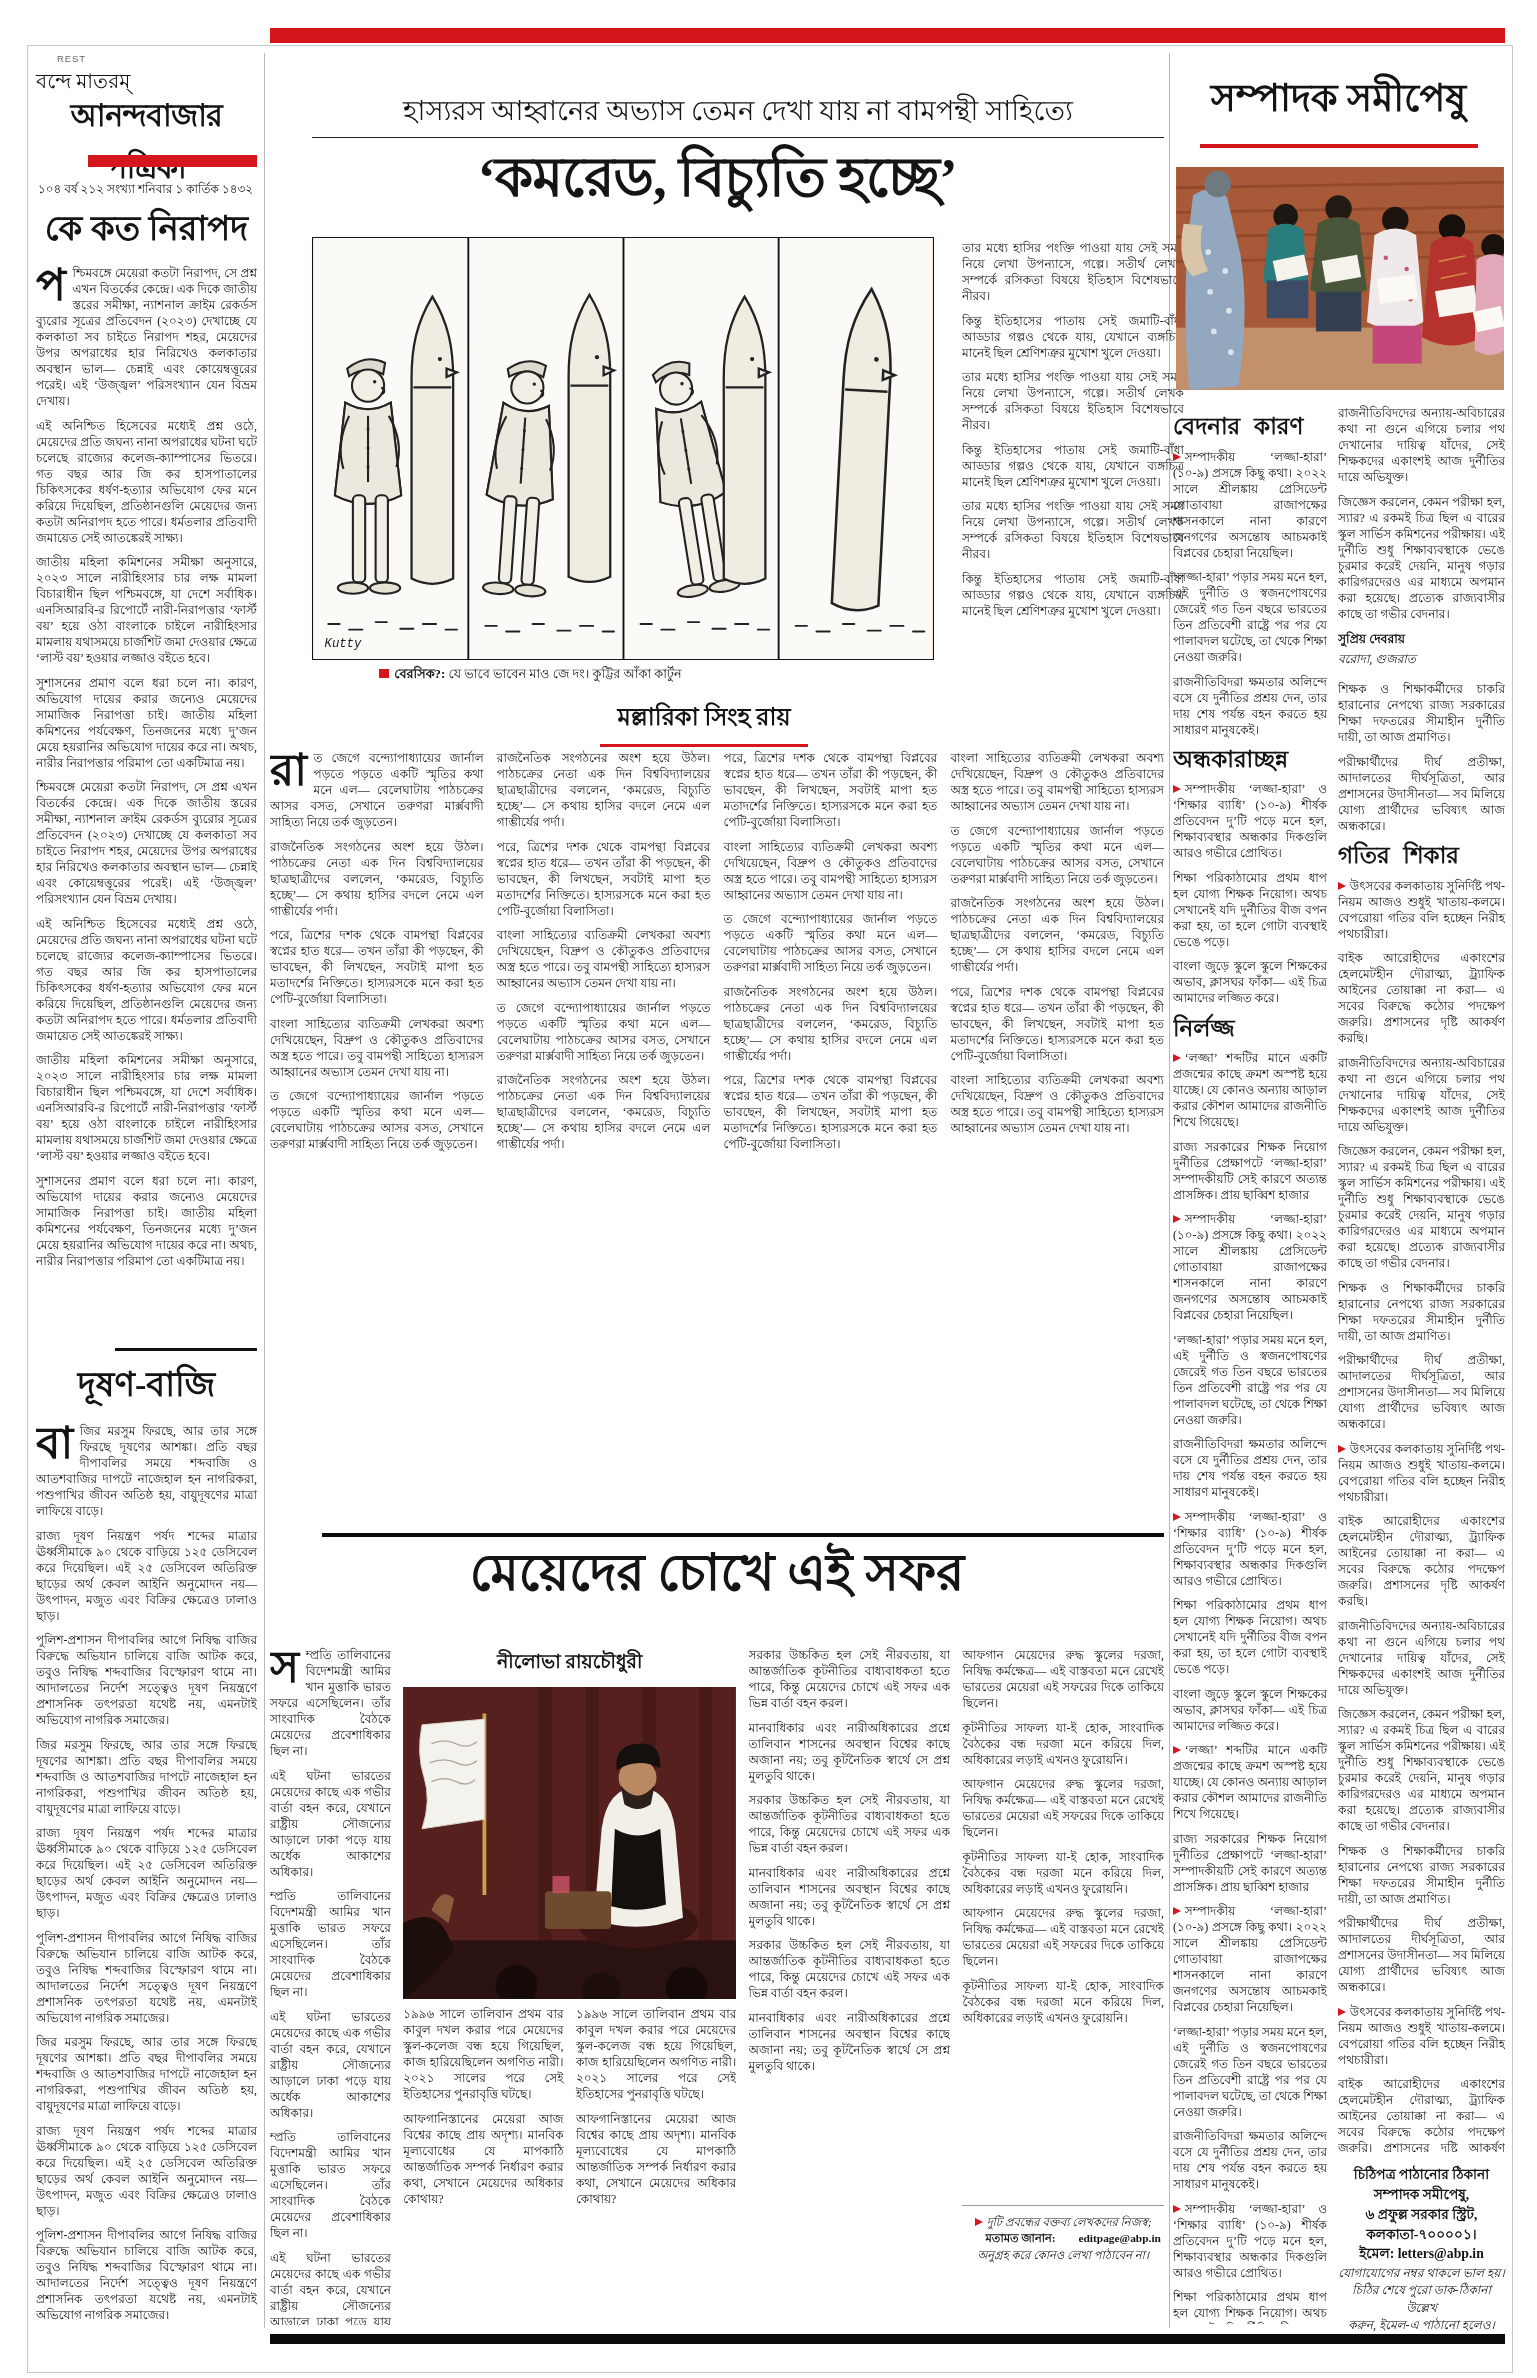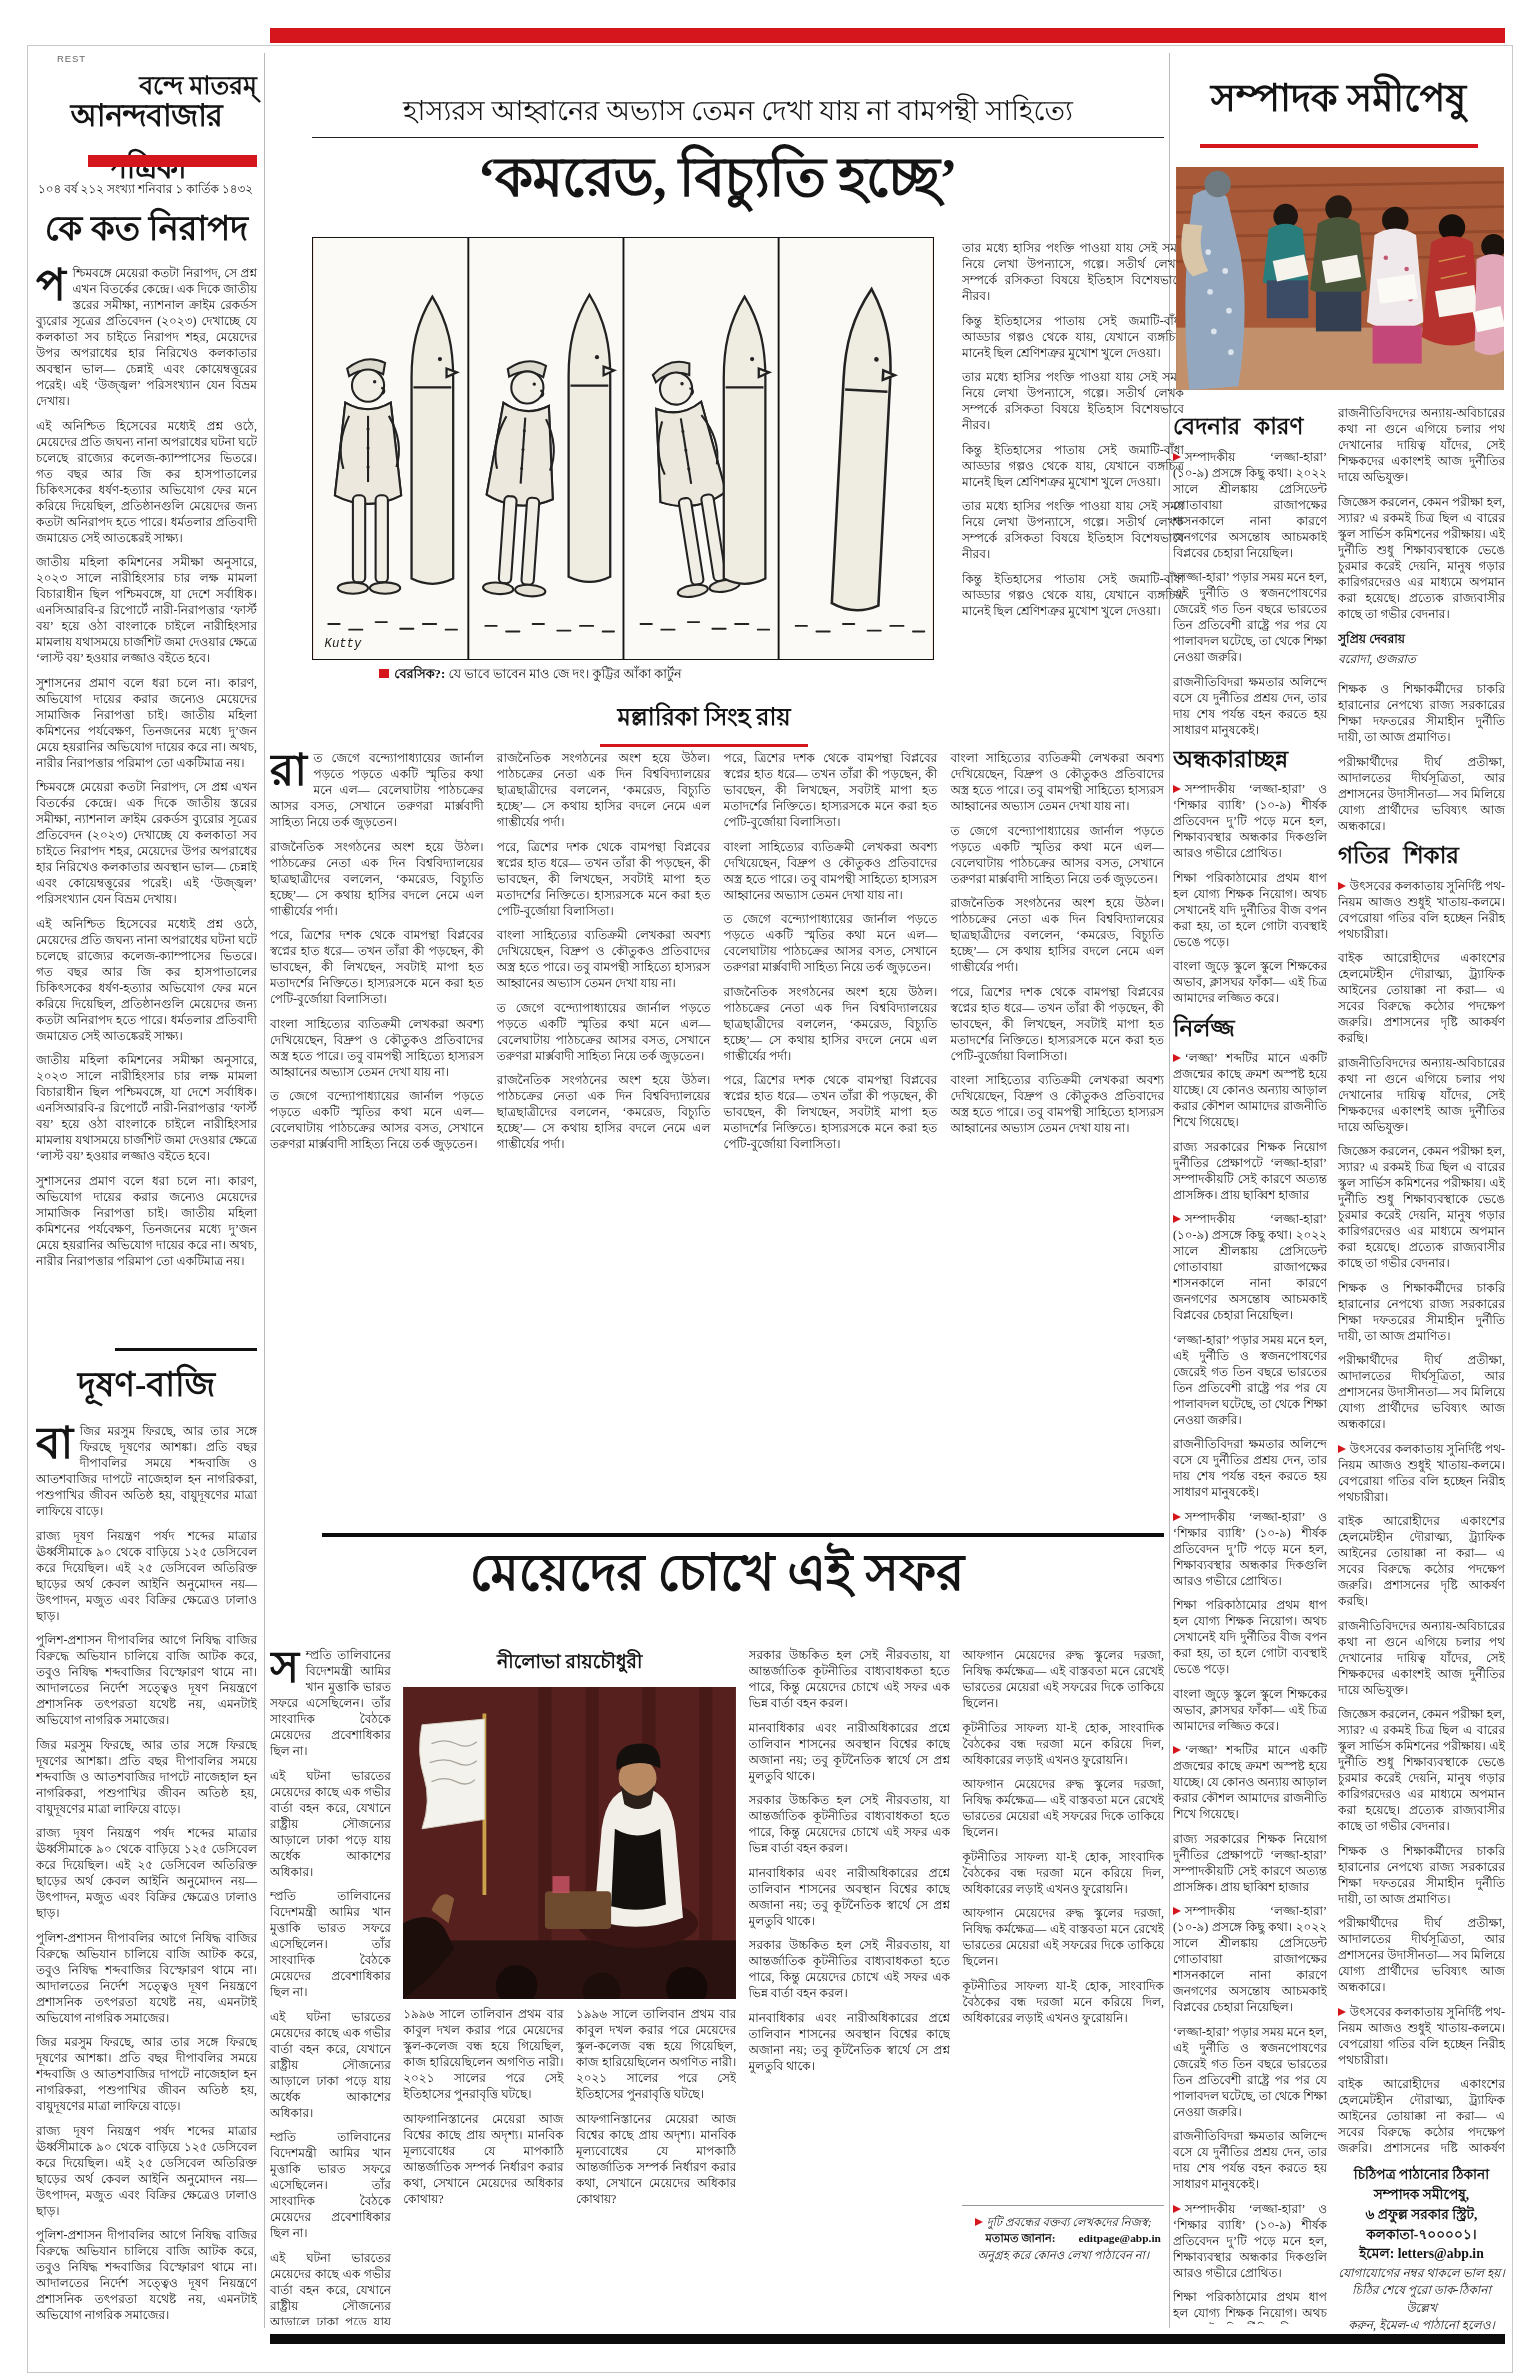--- a/index.html
+++ b/index.html
@@ -9,21 +9,21 @@
     font-family:"Liberation Serif", serif; color:var(--ink); overflow:hidden;
   }
   .abs{position:absolute;}
   .frame{border:0.9px solid var(--gray);}
   .vline{width:0.9px;background:#b9b9b9;}
   .redbar{background:var(--red);}
   .blackbar{background:#0c0c0c;}
 
   .corner{font-family:"Liberation Sans",sans-serif;font-size:9.5px;letter-spacing:0.9px;color:#666;}
 
-  .motto{font-size:25px;font-weight:bold;text-align:right;}
+  .motto{font-size:20px;font-weight:normal;text-align:left;}
   .mast-title{font-size:31px;font-weight:bold;text-align:center;letter-spacing:-0.5px;transform:scaleX(.97);}
   .dateline{font-size:12px;text-align:center;}
 
   .h-left{font-size:34px;font-weight:bold;text-align:center;line-height:1.02;}
   .strap{font-size:27.4px;text-align:center;border-bottom:1.9px solid #222;padding-bottom:9.5px;line-height:1.2;}
   .h-main{font-size:55px;font-weight:bold;text-align:center;line-height:1.0;letter-spacing:-0.9px;}
   .h-main2{font-size:51px;font-weight:bold;text-align:center;line-height:1.0;}
   .h-letters{font-size:38px;font-weight:bold;text-align:center;line-height:1.0;}
 
   .byline{font-size:24px;font-weight:bold;text-align:center;}

